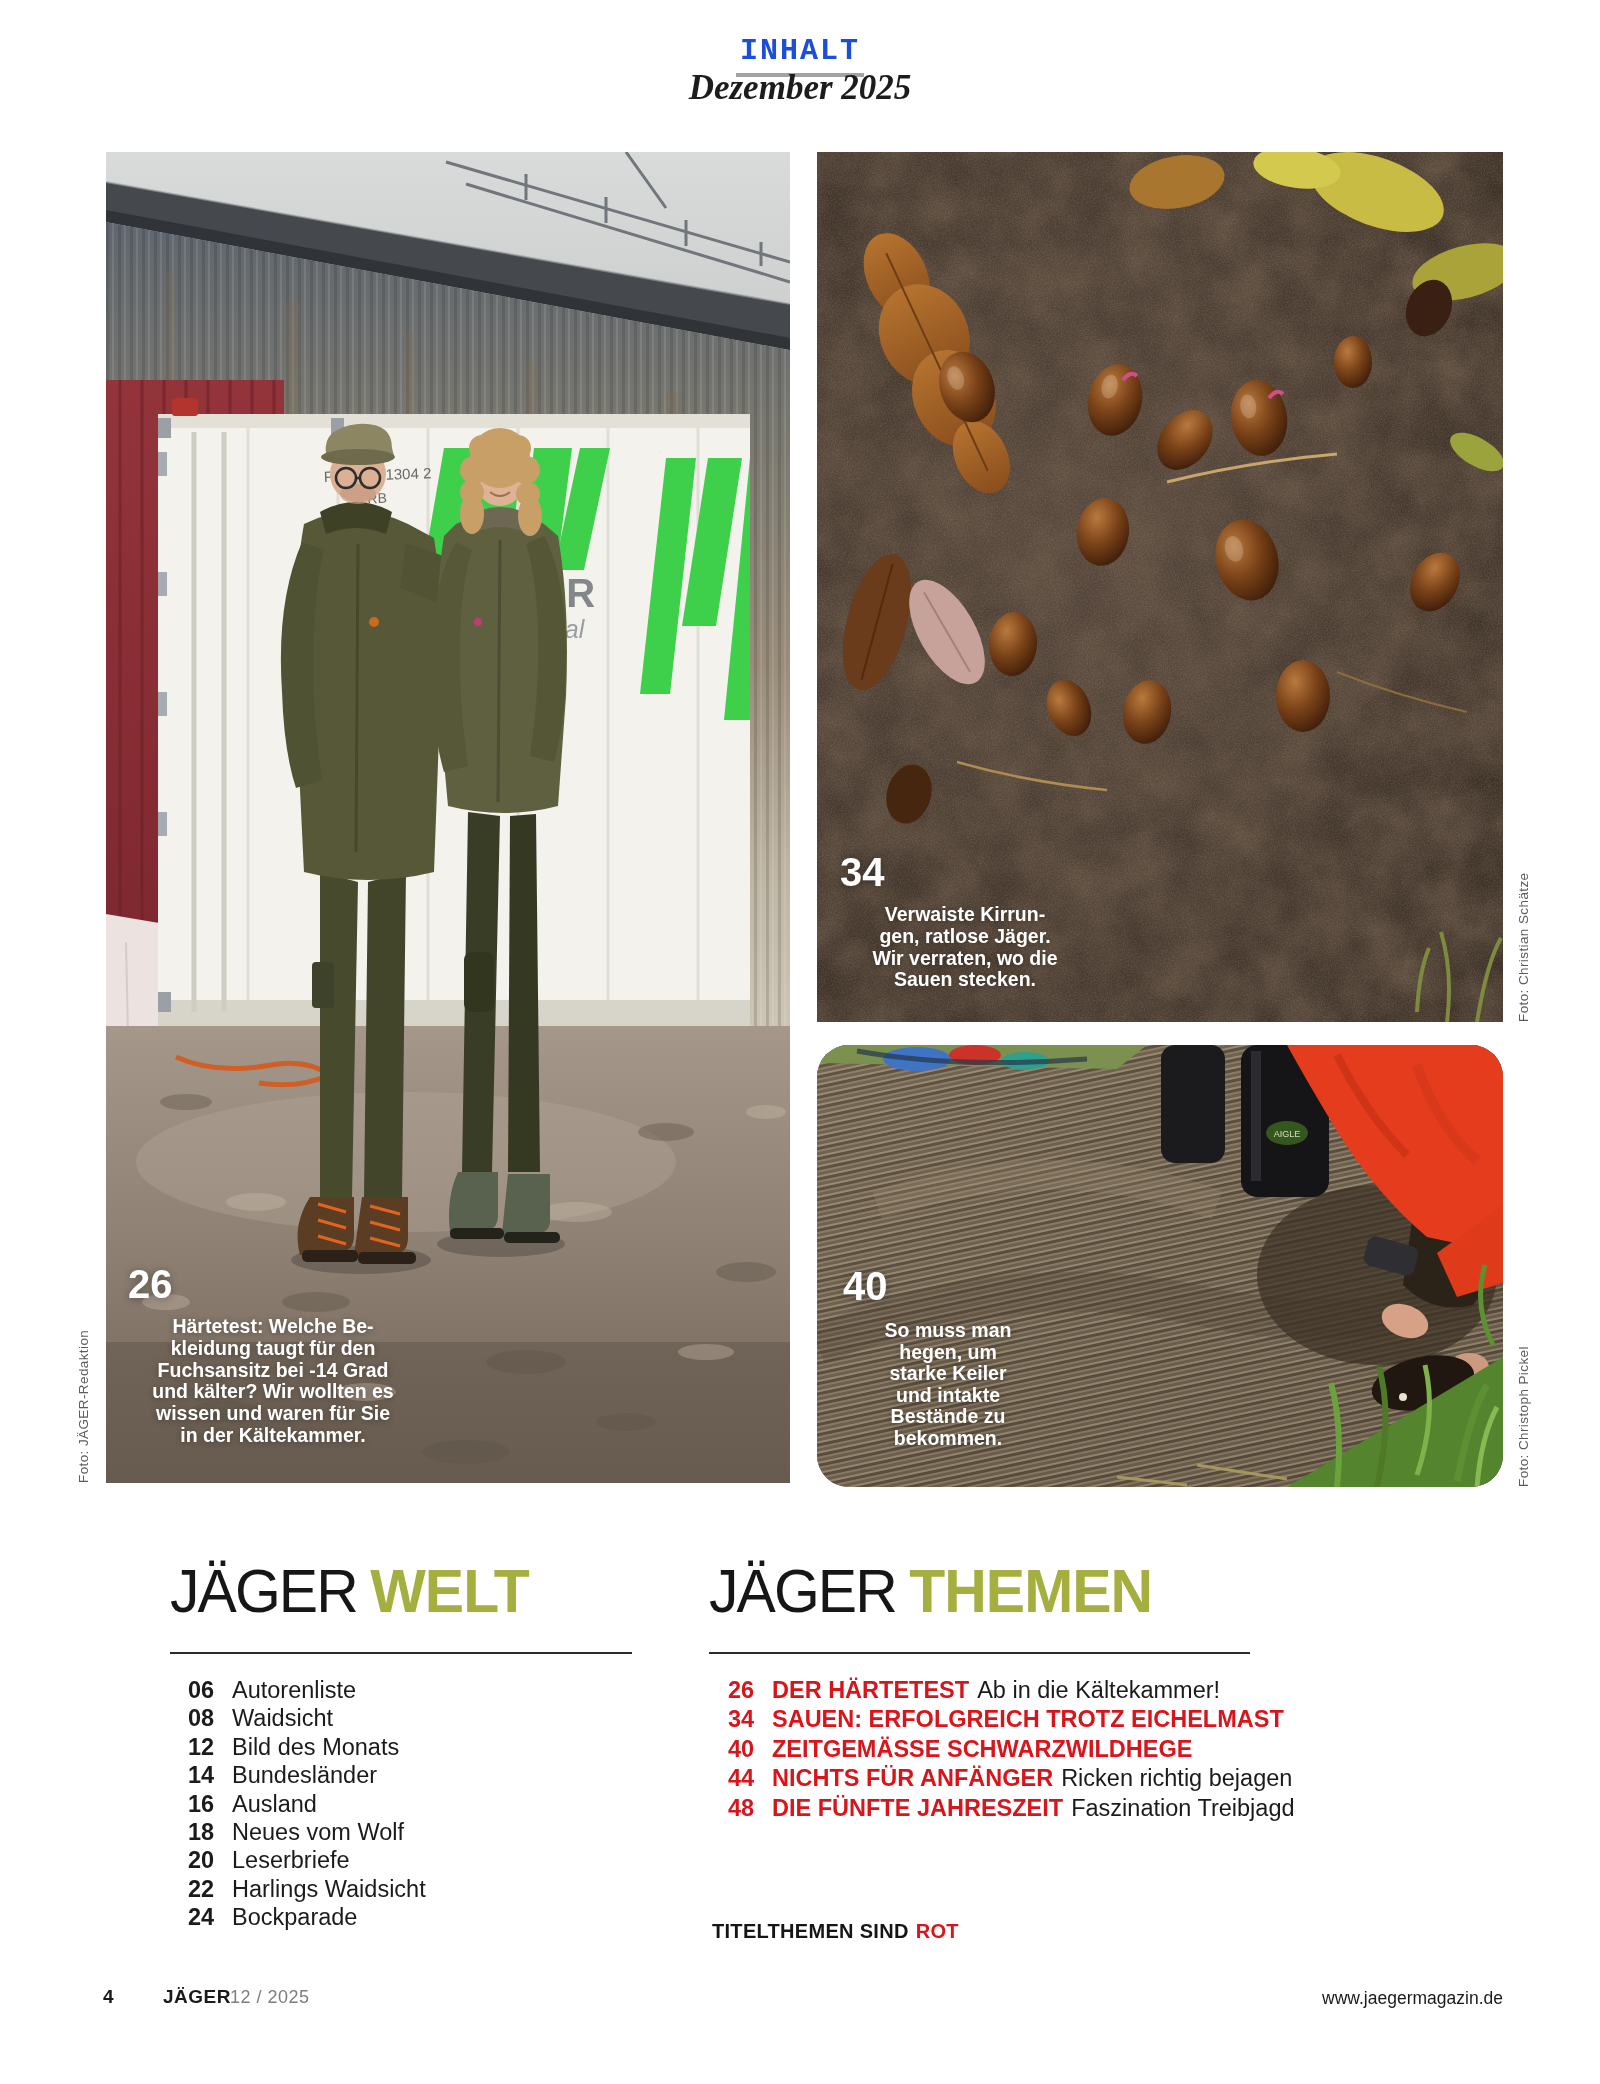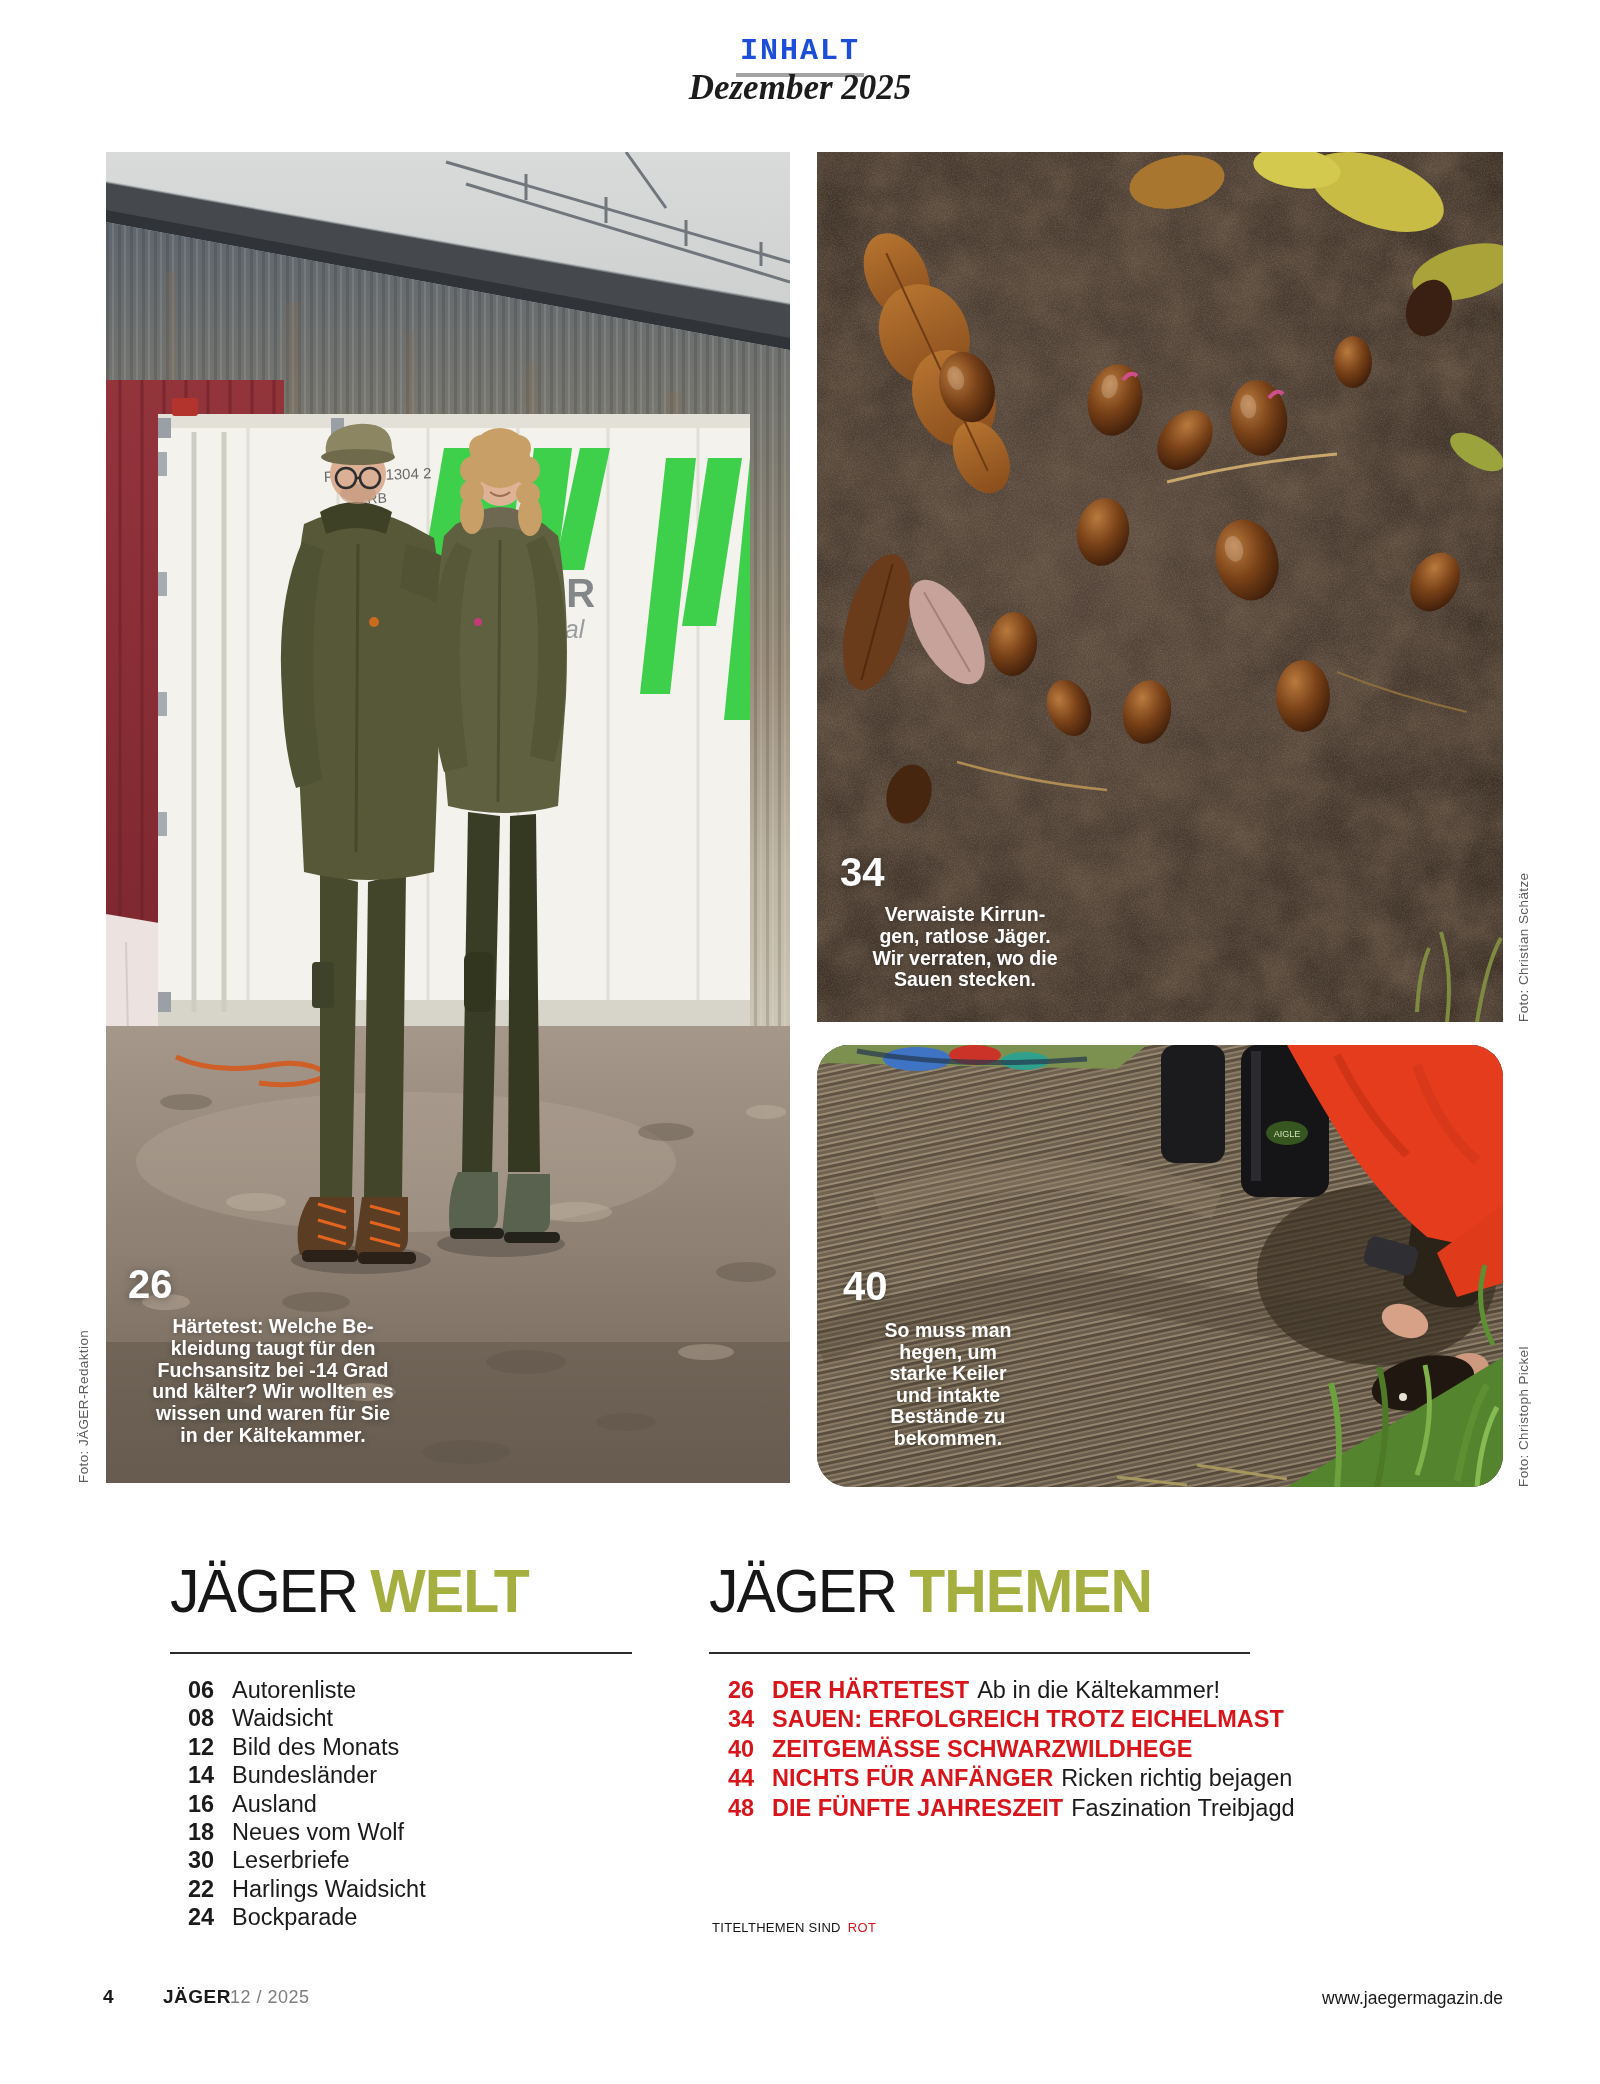--- a/index.html
+++ b/index.html
@@ -51,21 +51,21 @@
   
   .toc{font-size:23.5px;color:#1b1b1b;text-align:center;}
   .toc-row{display:flex;cursor:default;}
   #welt-list{left:170px;top:1676px;line-height:28.4px;}
   #welt-list .pg{font-weight:700;width:62px;flex:0 0 62px;}
   #themen-list{left:710px;top:1676px;line-height:29.4px;}
   #themen-list .pg{font-weight:700;width:62px;flex:0 0 62px;color:#d9151c;}
   .hl{font-weight:700;color:#d9151c;}
   .rest{margin-left:8px;color:#1b1b1b;}
 
-  #legend{left:712px;top:1920px;font-size:13px;font-weight:400;letter-spacing:.3px;color:#151515;}
+  #legend{left:712px;top:1920px;font-size:20px;font-weight:700;letter-spacing:.3px;color:#151515;}
   #legend .red{color:#d9151c;margin-left:7px;}
 
   .footer{font-size:19px;color:#1a1a1a;}
   #f-page{left:103px;top:1986px;font-weight:700;}
   #f-mag{left:163px;top:1986px;font-weight:700;letter-spacing:.5px;}
   #f-issue{left:230px;top:1987px;font-size:18px;color:#7e7e7e;letter-spacing:.5px;}
   #f-web{right:97px;top:1988px;font-size:17.5px;}
 </style>
 </head>
 <body>
@@ -500,21 +500,21 @@
       </div>
     <div class="toc-row">
         <span class="pg">16</span>
         <span>Ausland</span>
       </div>
     <div class="toc-row">
         <span class="pg">18</span>
         <span>Neues vom Wolf</span>
       </div>
     <div class="toc-row">
-        <span class="pg">30</span>
+        <span class="pg">20</span>
         <span>Leserbriefe</span>
       </div>
     <div class="toc-row">
         <span class="pg">22</span>
         <span>Harlings Waidsicht</span>
       </div>
     <div class="toc-row">
         <span class="pg">24</span>
         <span>Bockparade</span>
       </div>

